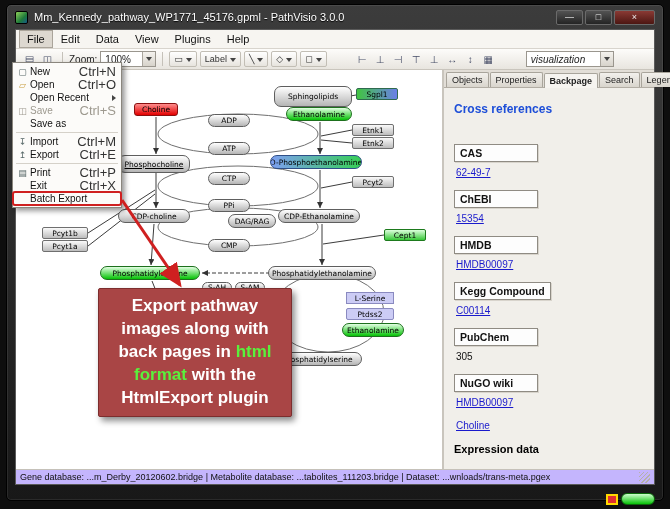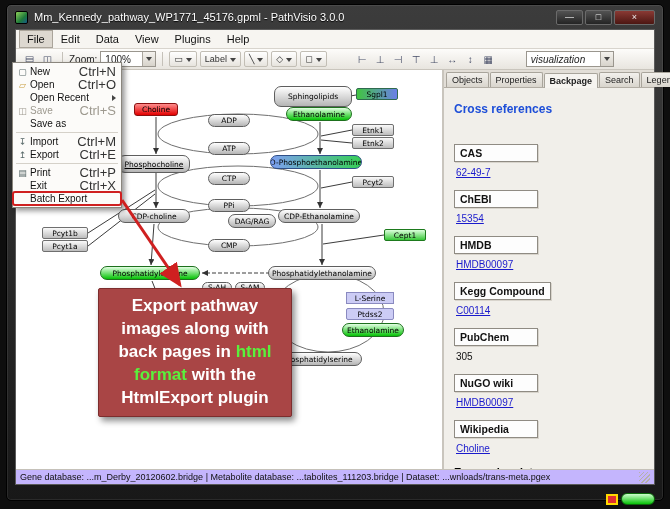--- a/index.html
+++ b/index.html
@@ -277,21 +277,21 @@
           </div>
         <div class="backpage" data-name="backpage-panel">
           <div class="xref-title" data-name="cross-references-title">Cross references</div>
           <div data-name="backpage-sections">
               <div class="xref-section" data-name="xref-section-cas"><div class="section-header" data-name="xref-header">CAS</div><div class="section-value" data-name="xref-value"><a class="xref-link" data-name="xref-link" href="#">62-49-7</a></div></div>
               <div class="xref-section" data-name="xref-section-chebi"><div class="section-header" data-name="xref-header">ChEBI</div><div class="section-value" data-name="xref-value"><a class="xref-link" data-name="xref-link" href="#">15354</a></div></div>
               <div class="xref-section" data-name="xref-section-hmdb"><div class="section-header" data-name="xref-header">HMDB</div><div class="section-value" data-name="xref-value"><a class="xref-link" data-name="xref-link" href="#">HMDB00097</a></div></div>
               <div class="xref-section" data-name="xref-section-kegg-compound"><div class="section-header" data-name="xref-header">Kegg Compound</div><div class="section-value" data-name="xref-value"><a class="xref-link" data-name="xref-link" href="#">C00114</a></div></div>
               <div class="xref-section" data-name="xref-section-pubchem"><div class="section-header" data-name="xref-header">PubChem</div><div class="section-value" data-name="xref-value">305</div></div>
               <div class="xref-section" data-name="xref-section-nugo-wiki"><div class="section-header" data-name="xref-header">NuGO wiki</div><div class="section-value" data-name="xref-value"><a class="xref-link" data-name="xref-link" href="#">HMDB00097</a></div></div>
-              <div class="xref-section" data-name="xref-section-wikipedia"><div class="section-header" data-name="xref-header">Wikipedia</div><div class="section-value" data-name="xref-value"><a class="xref-link" data-name="xref-link" href="#">Choline</a></div></div>
+              <div class="xref-section" data-name="xref-section-wikipedia"><div class="section-value" data-name="xref-value"><a class="xref-link" data-name="xref-link" href="#">Choline</a></div></div>
             </div>
           <div class="expression" data-name="expression-data-label">Expression data</div>
         </div>
       </div>
     </div>
 
     <div class="statusbar" data-name="status-bar">
       <span data-name="status-text">Gene database: ...m_Derby_20120602.bridge | Metabolite database: ...tabolites_111203.bridge | Dataset: ...wnloads/trans-meta.pgex</span>
       <div class="grip" data-name="resize-grip-icon"></div>
     </div>

